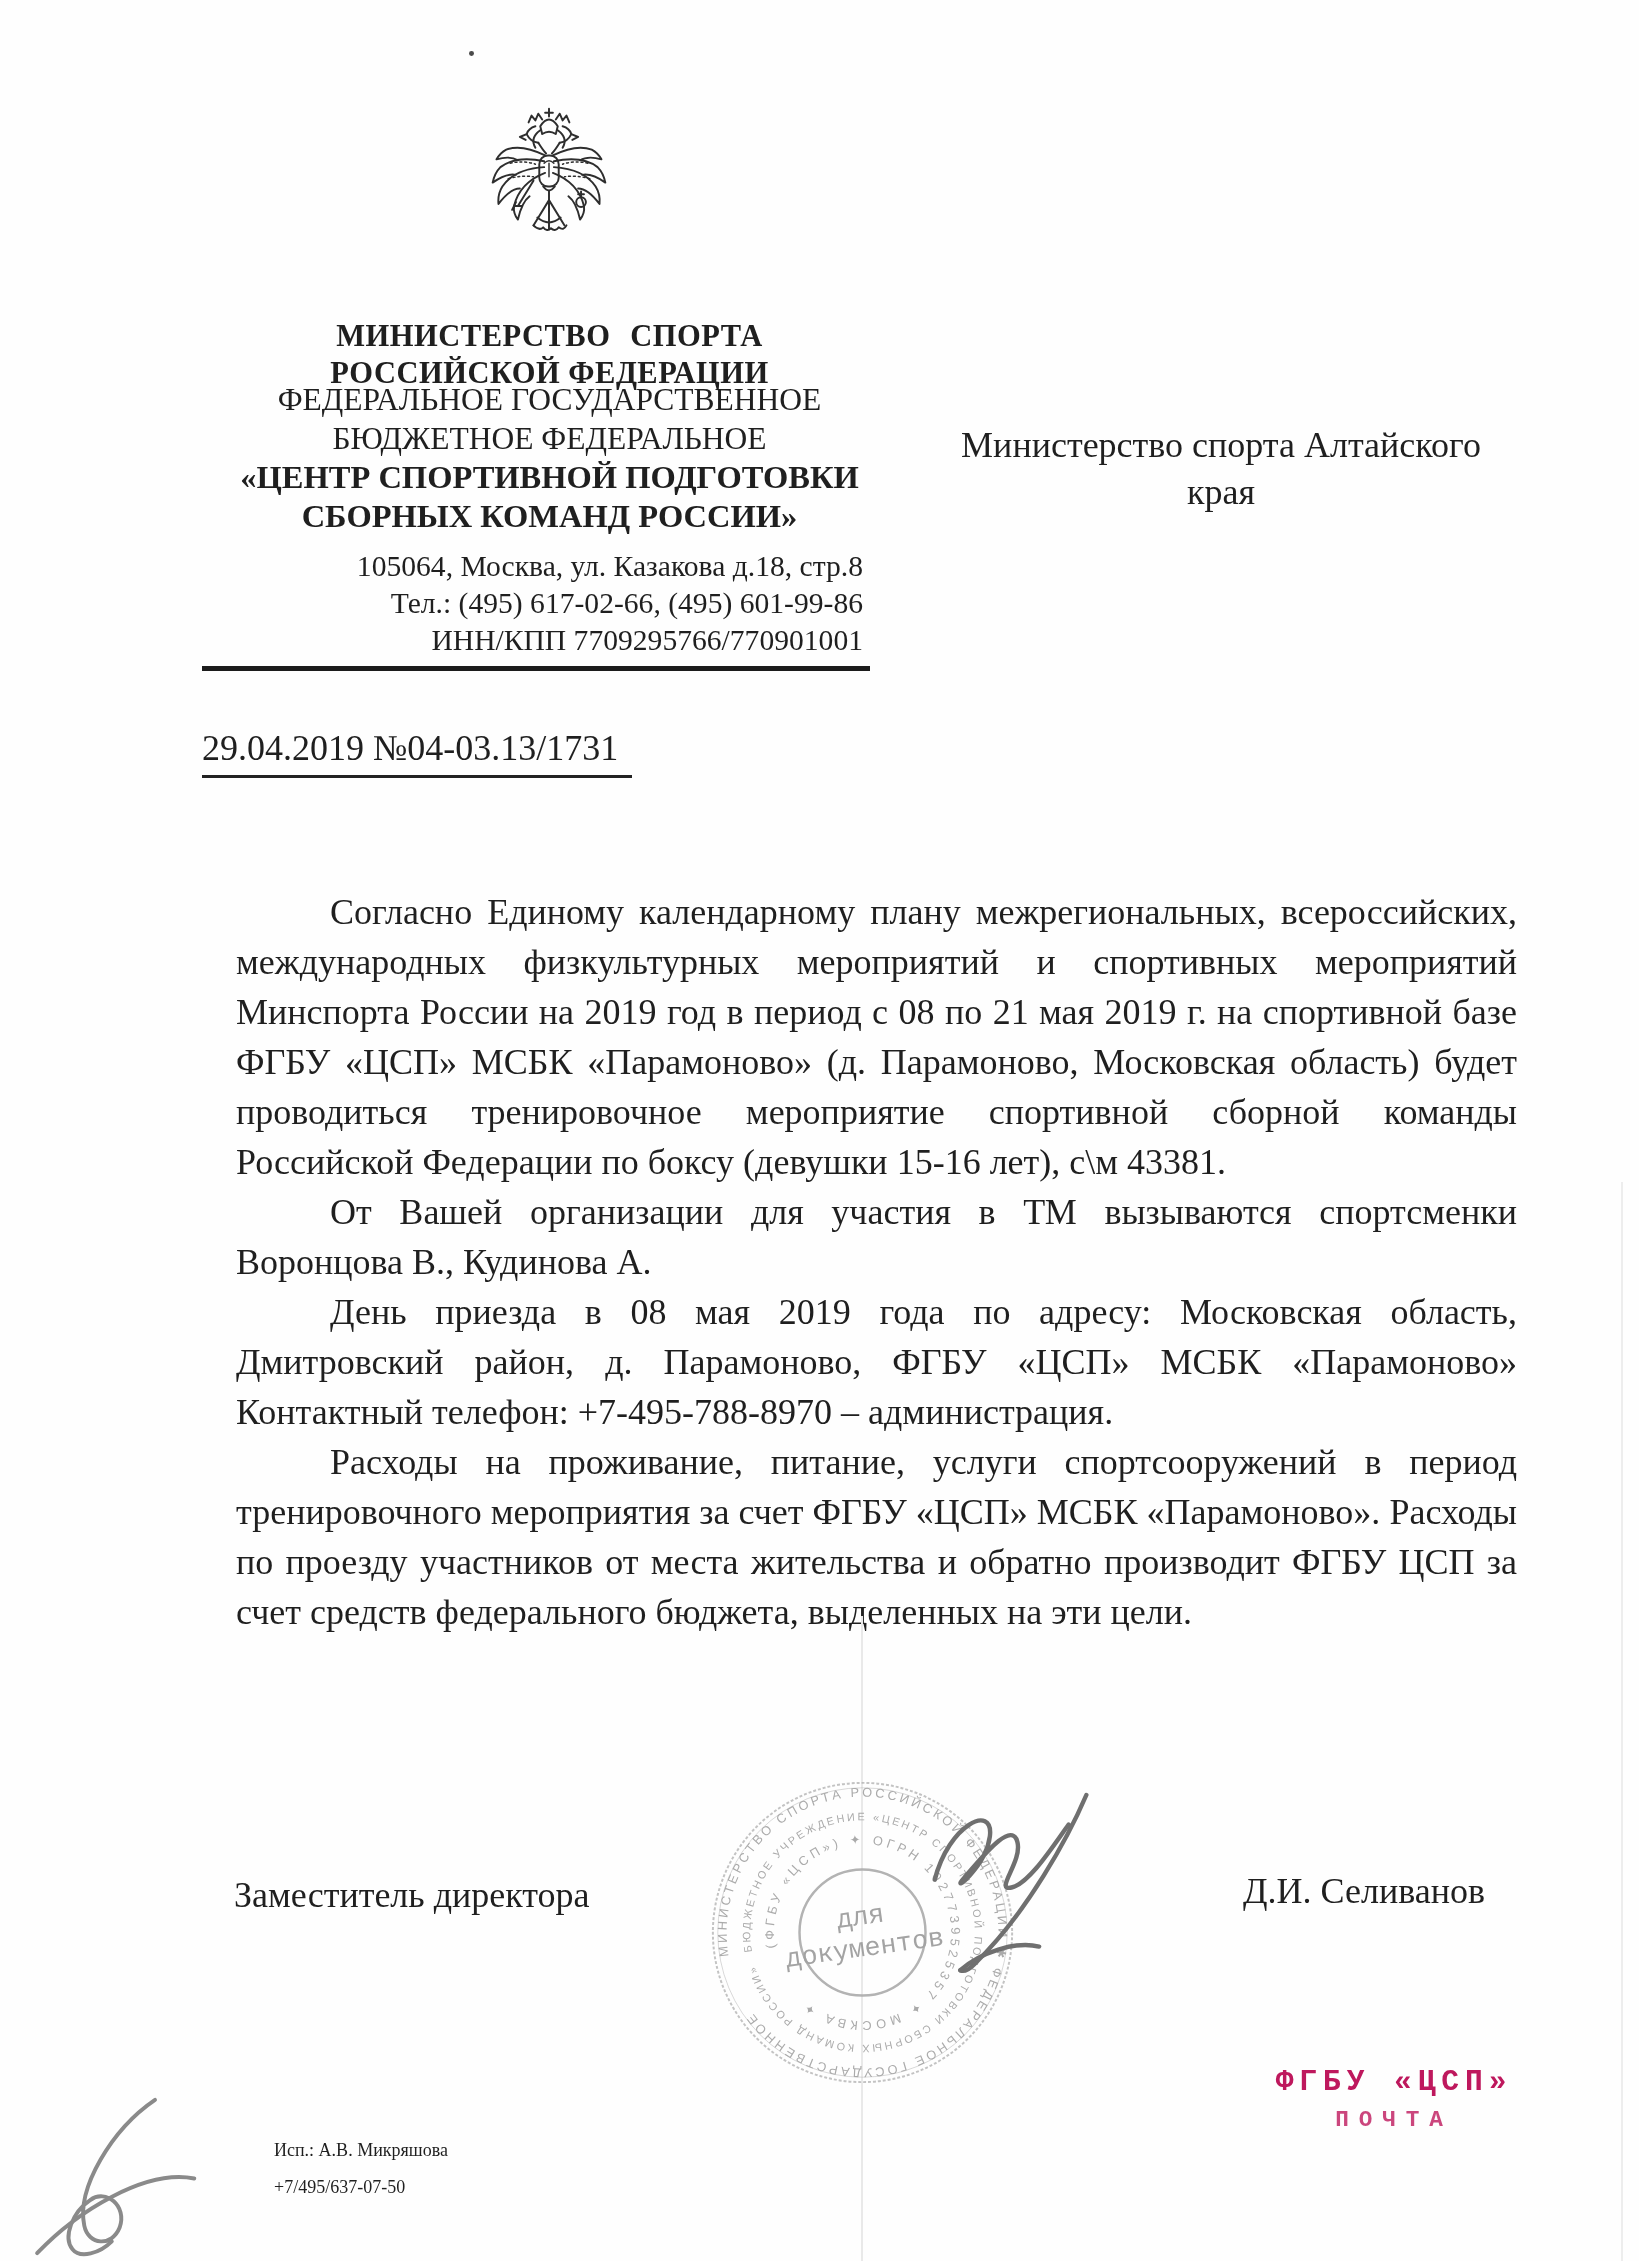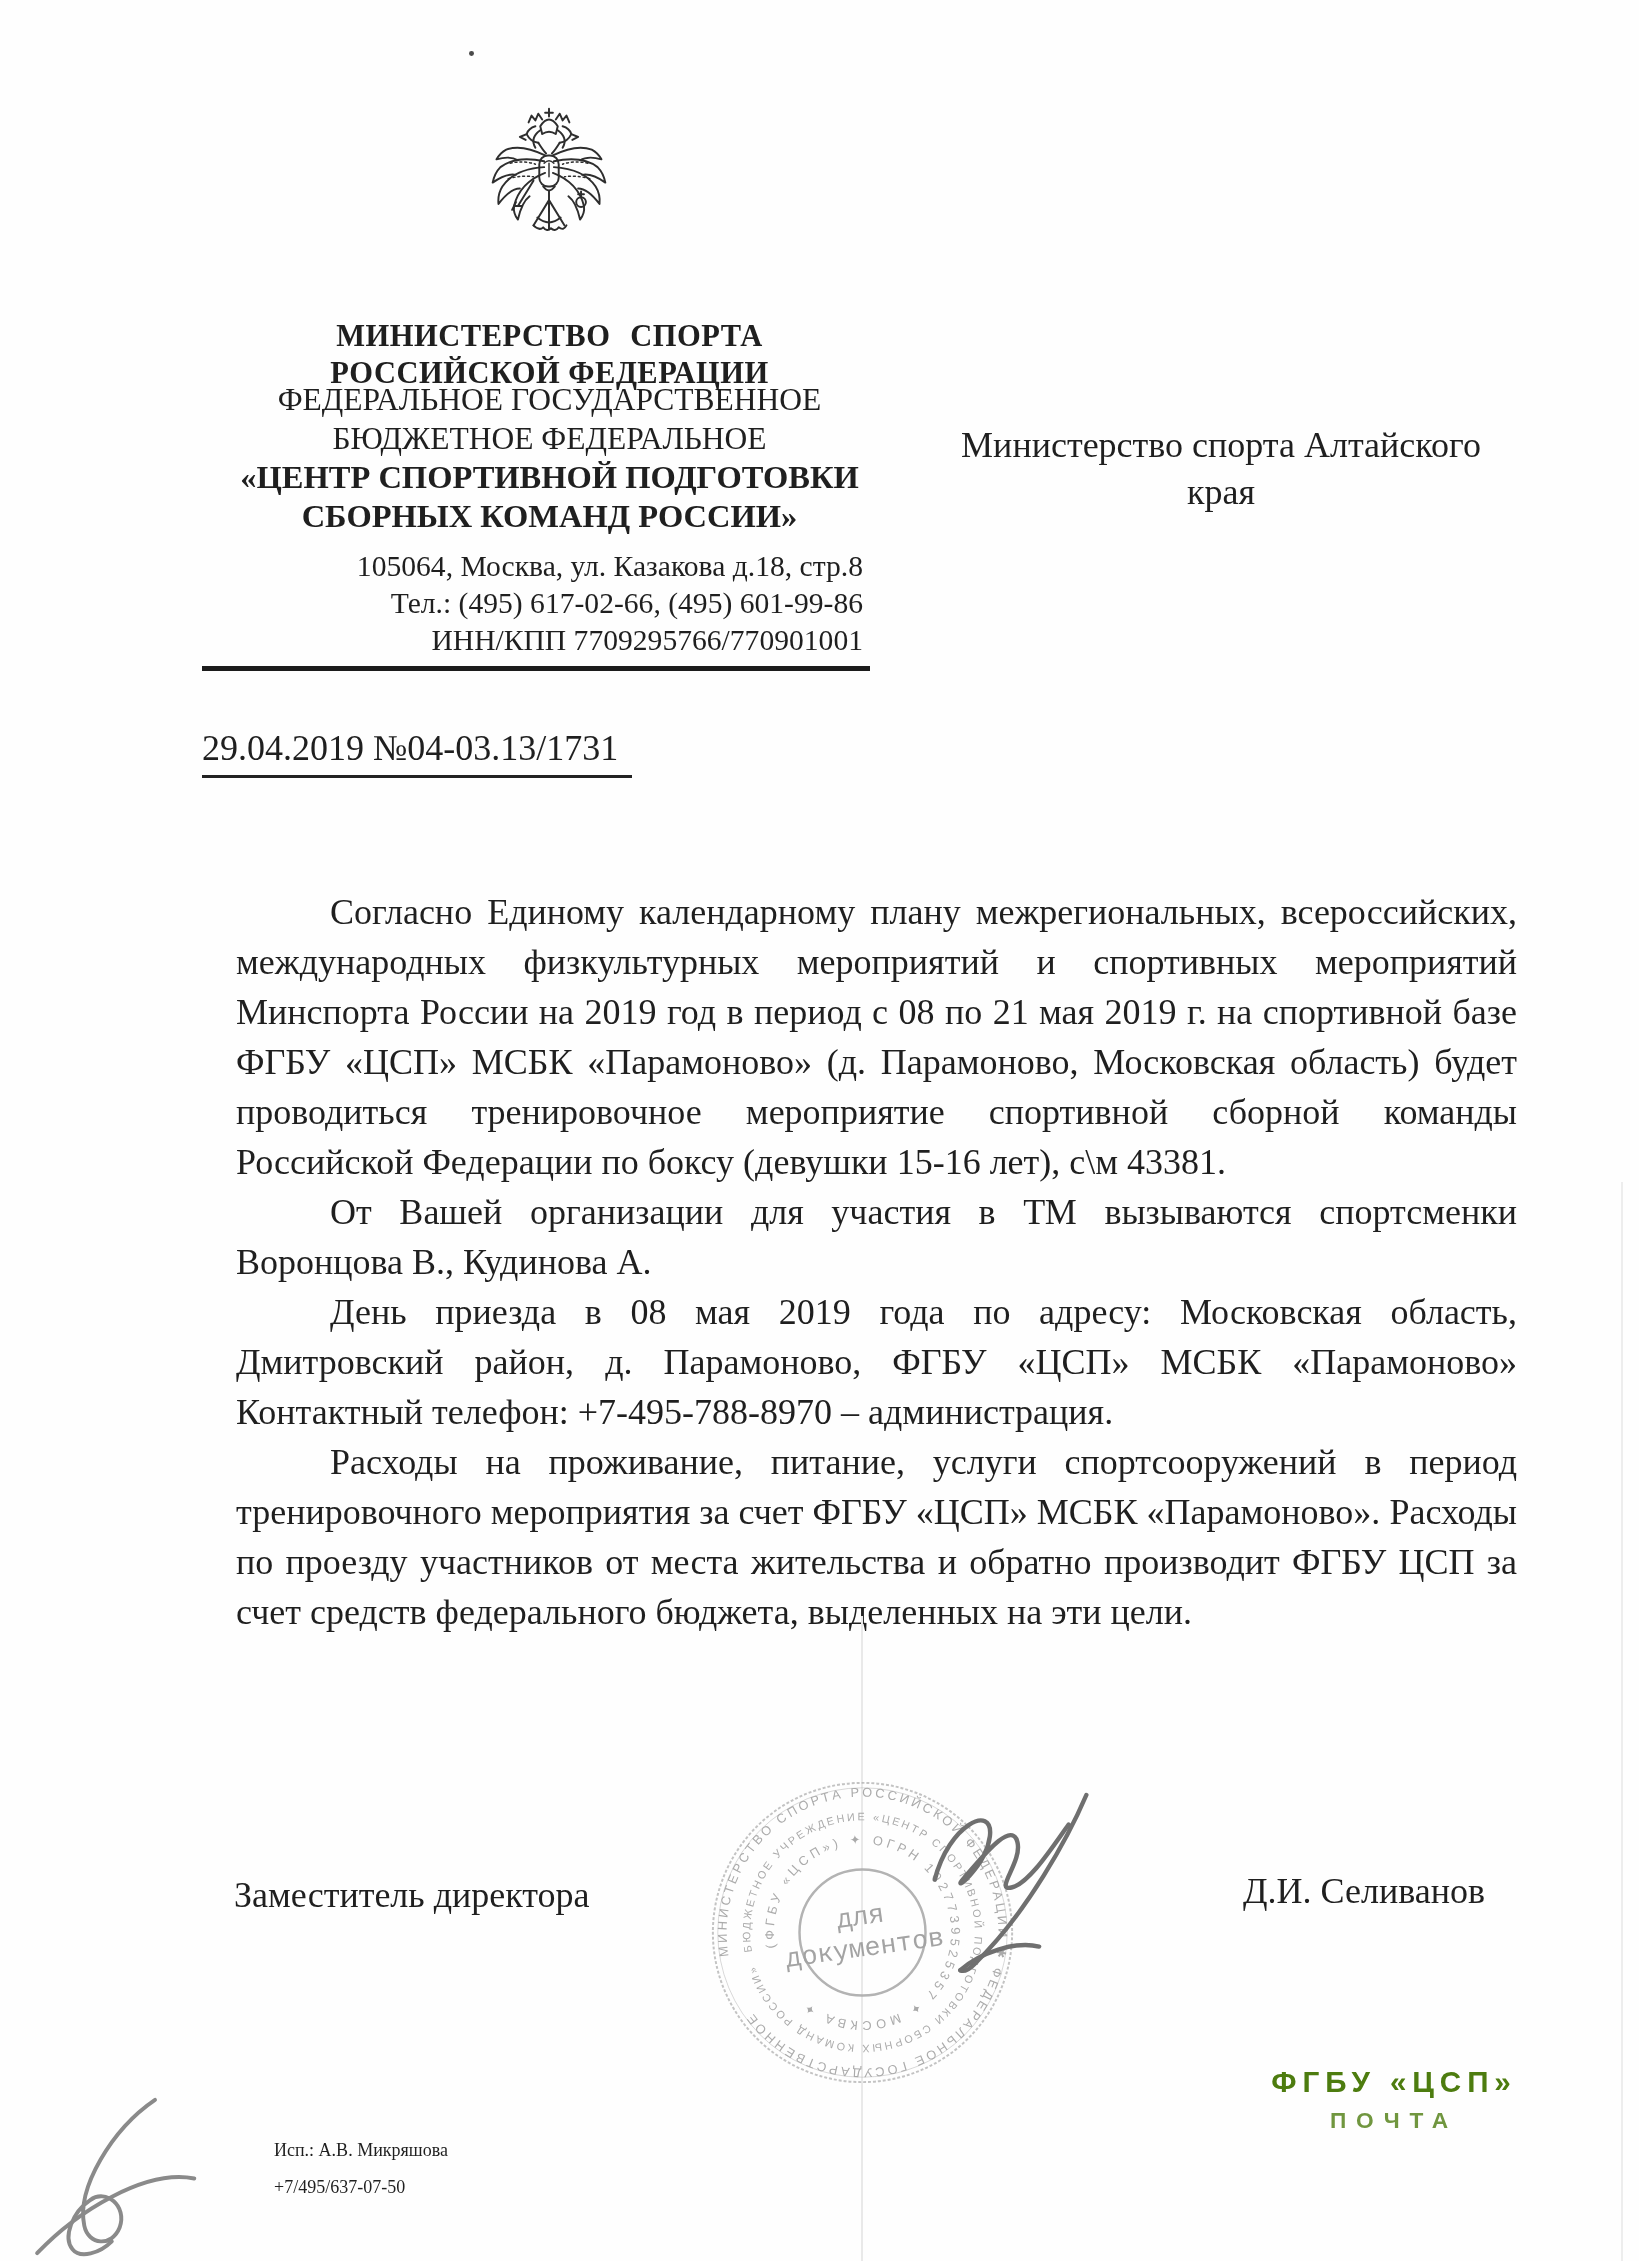--- a/index.html
+++ b/index.html
@@ -24,22 +24,22 @@
   .bodytext{left:236px;top:887px;width:1281px;font-size:36px;line-height:50px;text-align:justify;}
   .bodytext p{margin:0;text-indent:94px;}
   
   .position{left:234px;top:1874px;font-size:36px;}
   .signername{left:1243px;top:1870px;font-size:36px;}
   .sealbox{left:705px;top:1775px;width:315px;height:315px;opacity:.9;}
   .dirsign{left:921px;top:1785px;width:187px;height:207px;}
   .crease{left:861px;top:1616px;width:2px;height:646px;background:#e9e9e9;}
   .edge{left:1621px;top:1182px;width:2px;height:1080px;background:#ededed;}
   
-  .postmark{left:1261px;top:2065px;width:266px;text-align:center;color:#4d7c0f;
-            font-family:Liberation Sans, sans-serif;filter:blur(0.4px);}
+  .postmark{left:1261px;top:2065px;width:266px;text-align:center;color:#be185d;
+            font-family:Liberation Mono, monospace;filter:blur(0.4px);}
   .postmark .p1{font-size:29.6px;font-weight:700;letter-spacing:5.9px;}
   .postmark .p2{font-size:22.7px;font-weight:700;letter-spacing:9.9px;margin-top:8px;opacity:.8;}
   .executor{left:232px;top:2132px;font-size:18px;line-height:37px;margin-left:42px;}
   .exsign{left:23.6px;top:2094px;width:207px;height:167px;}
   .sealtext{font-family:"Liberation Sans","DejaVu Sans",sans-serif;fill:#a2a2a2;}
   .sealcenter{font-family:"Liberation Mono","DejaVu Sans Mono",monospace;fill:#9a9a9a;}
 </style>
 </head>
 <body>
 

